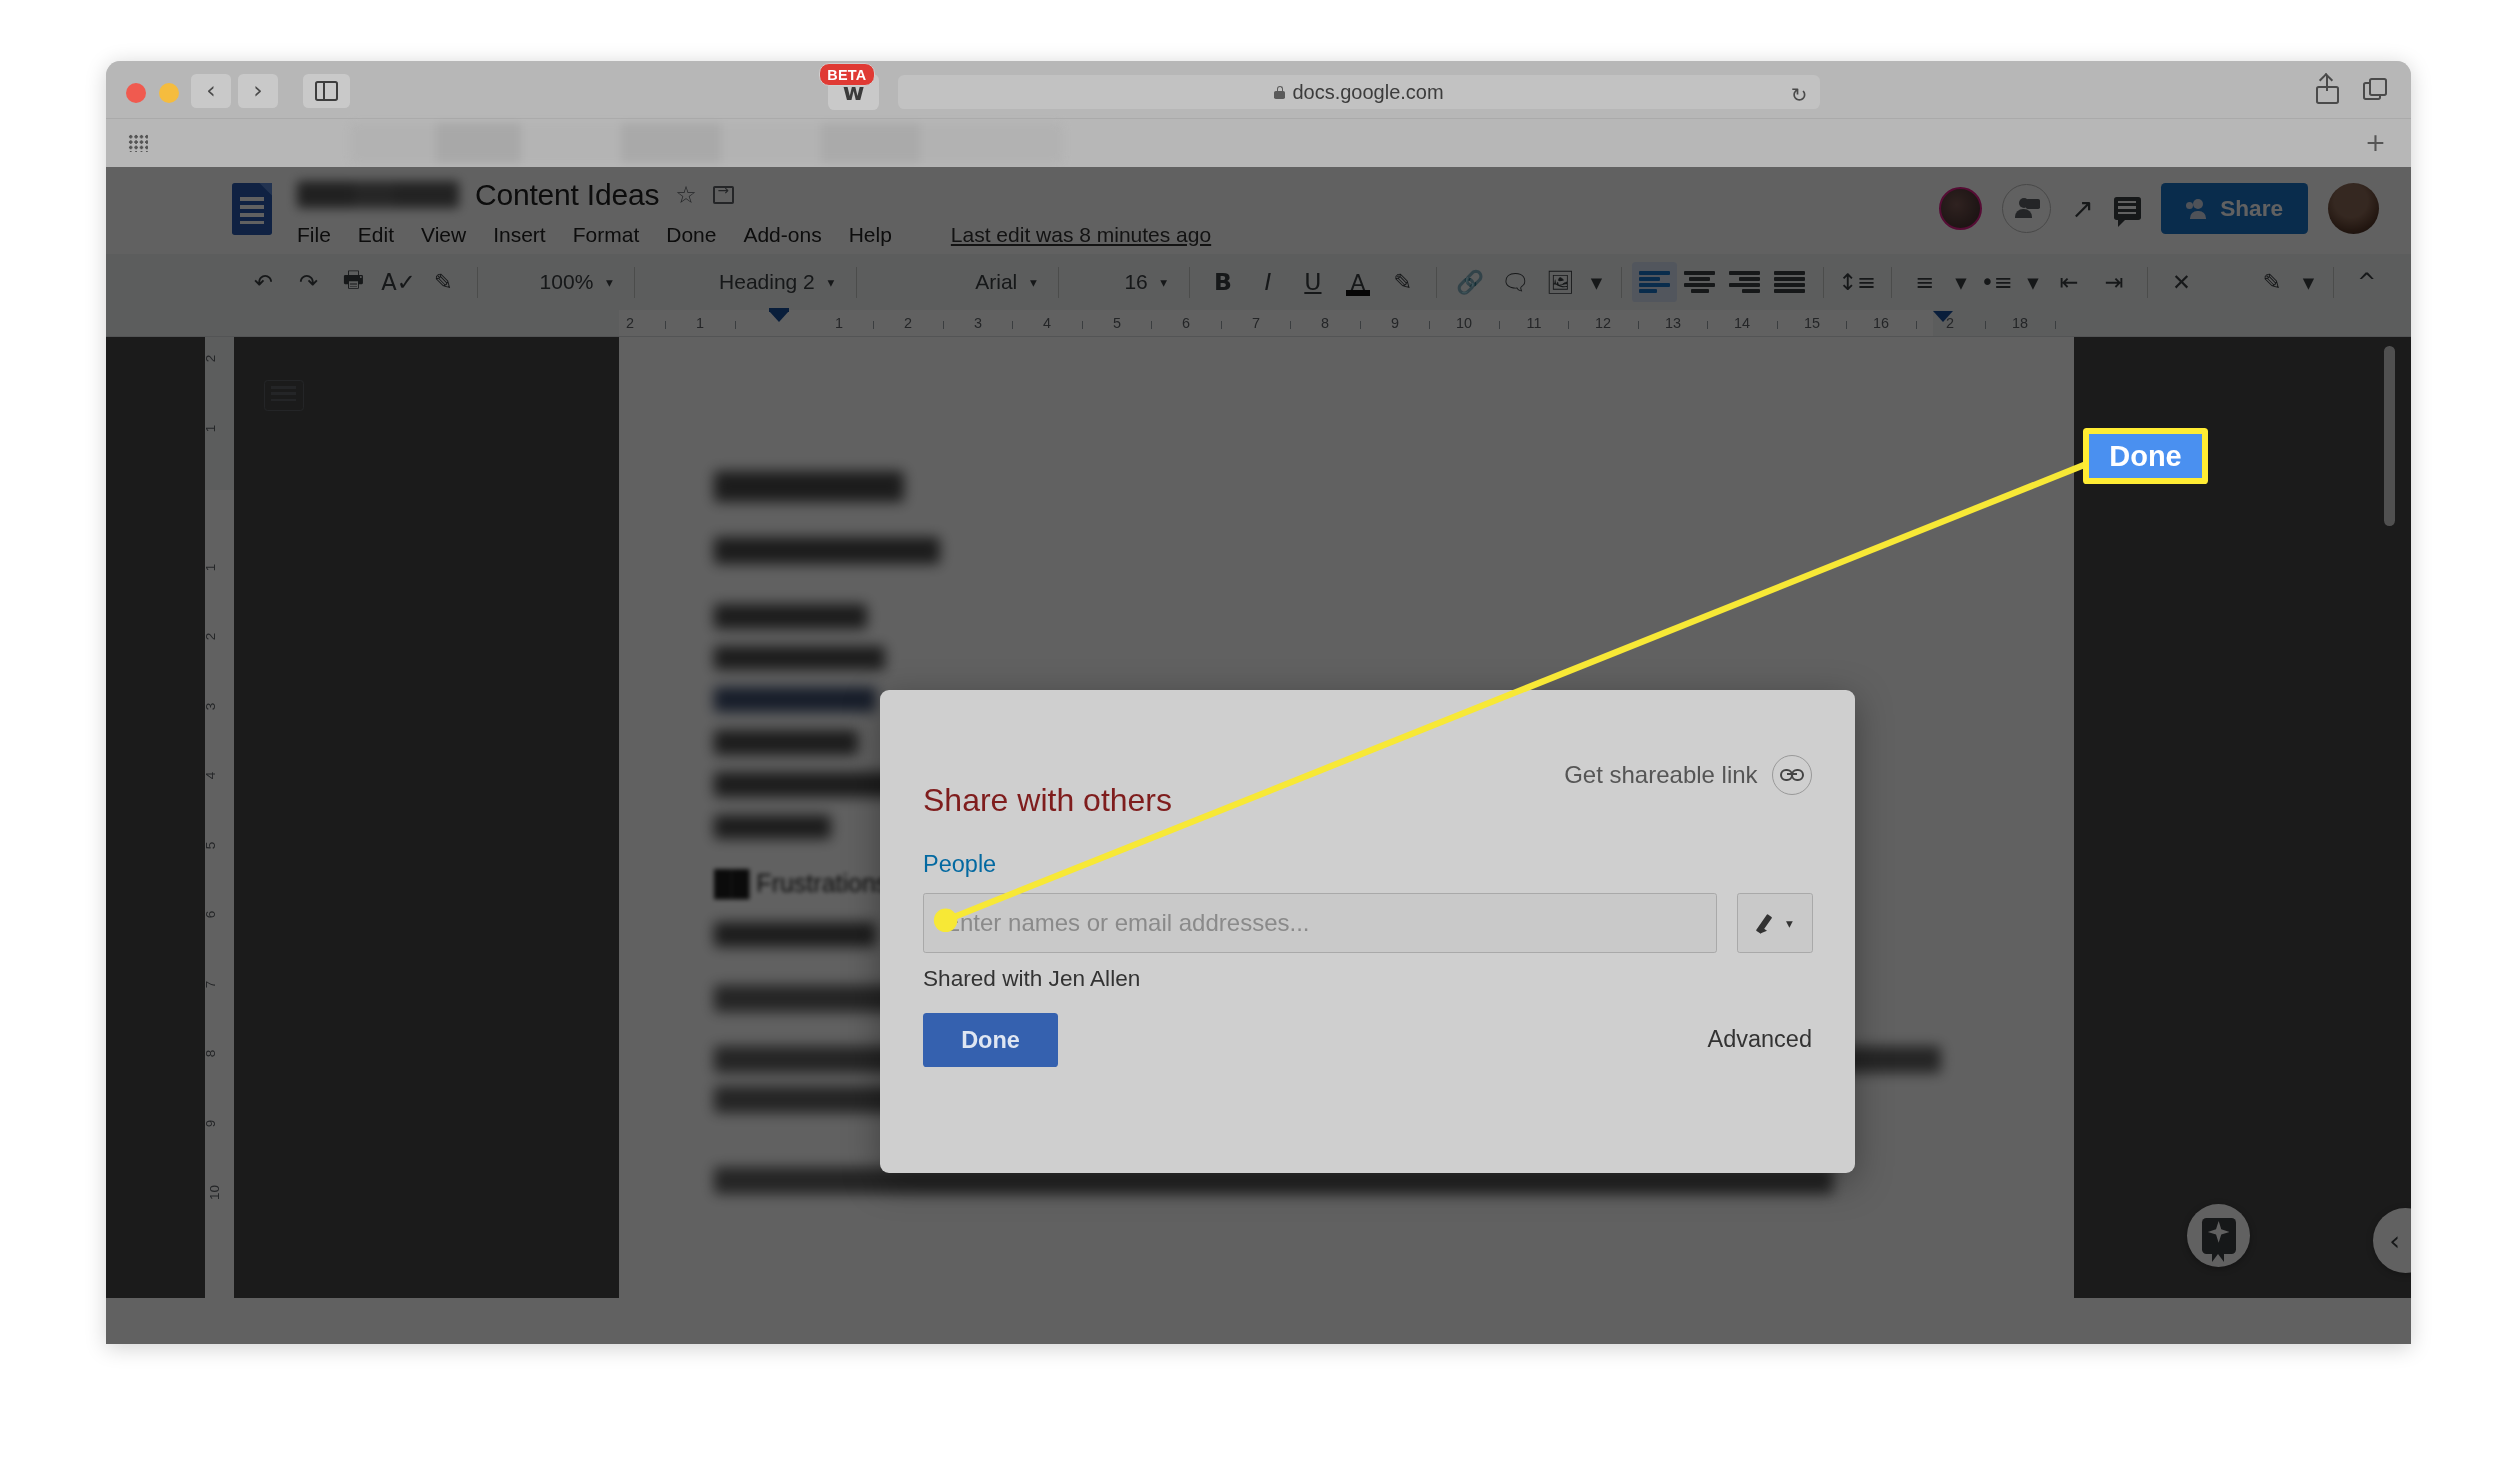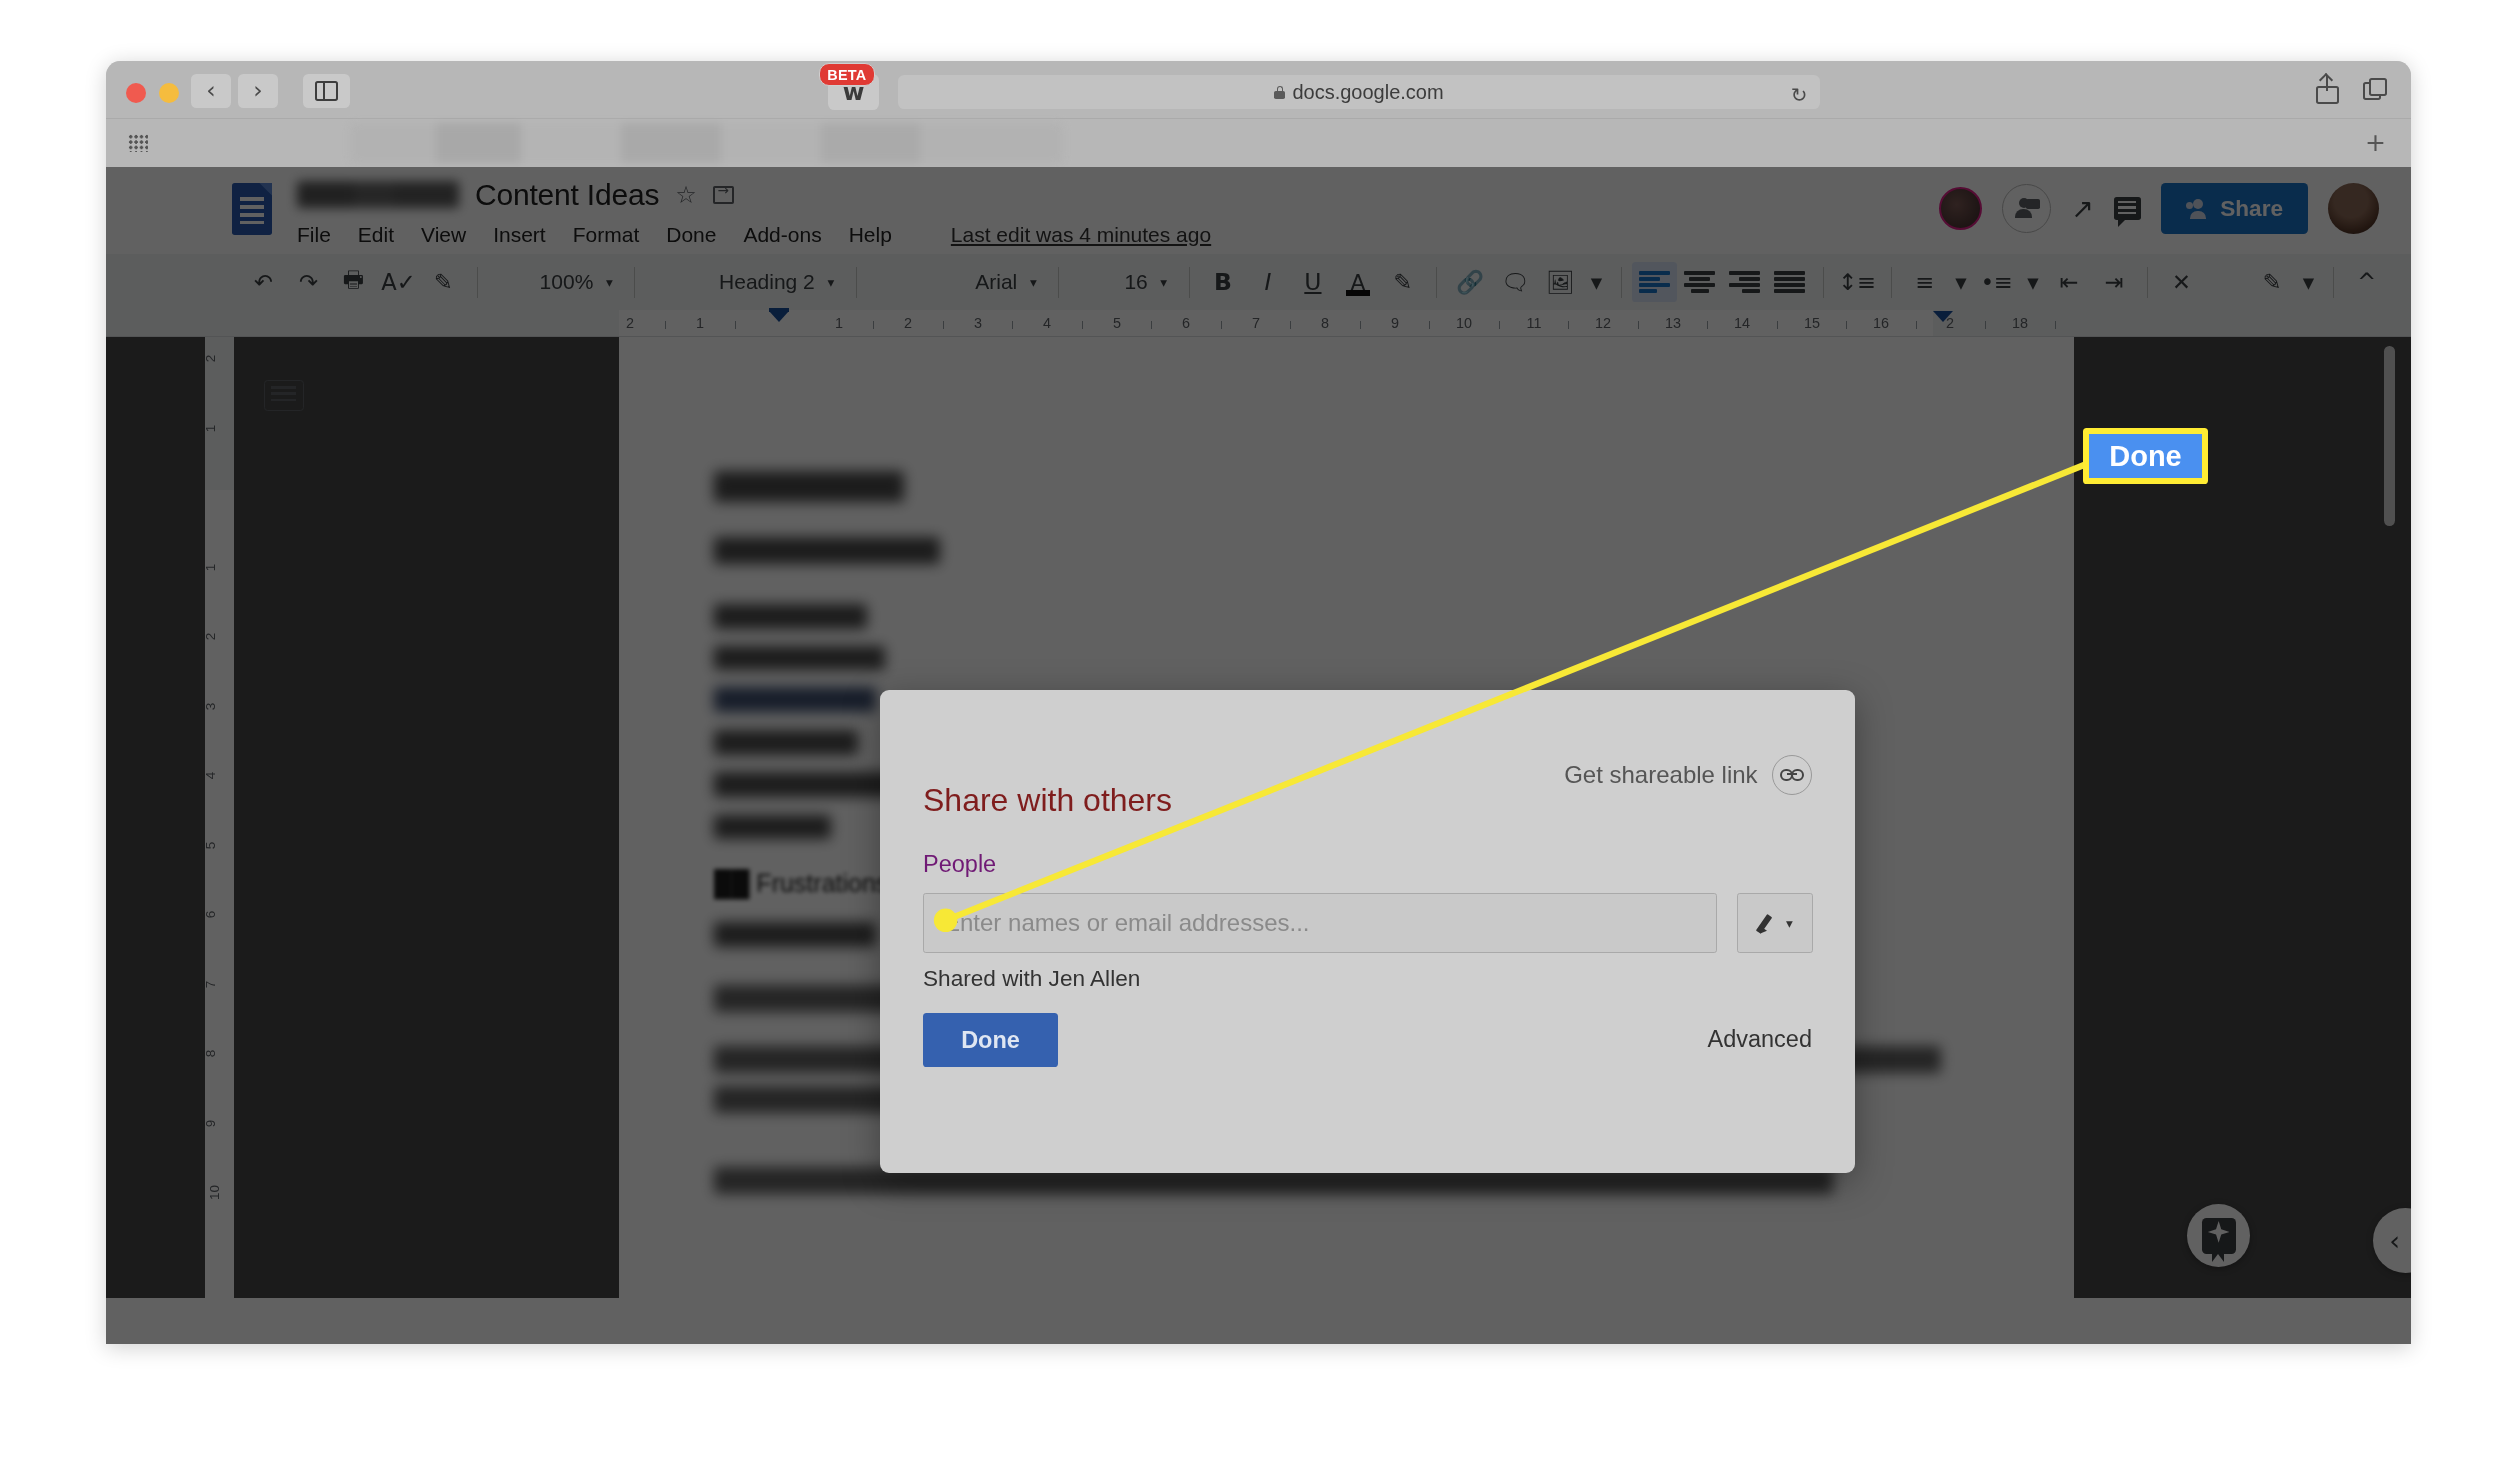--- a/index.html
+++ b/index.html
@@ -203,21 +203,21 @@
   .modal-title{ position:absolute; left:43px; top:56px; font-size:32px; color:#7f1d1d;margin-top:36px; }
   .get-link{ position:absolute; right:43px; top:65px; display:flex; align-items:center; gap:14.4px;}
   .get-link .lbl{ font-size:24px; color:#555; }
   .link-circle{ width:40px;height:40px;border-radius:50%;border:1.4px solid #999;display:flex;align-items:center;justify-content:center;}
   .link-glyph{ width:23.5px;height:12.6px;position:relative;}
   .link-glyph i{position:absolute;top:0;width:12.6px;height:12.6px;border:2.3px solid #444;border-radius:6.3px;}
   .link-glyph i:nth-child(1){left:0;}
   .link-glyph i:nth-child(2){right:0;}
   .link-glyph i:nth-child(3){left:6.3px;top:4.5px;width:10.8px;height:0;border:none;border-top:2.3px solid #444;border-radius:0;}
 
-  .people-label{ position:absolute; left:43px; top:161px; font-size:23.5px; color:#701a75; }
+  .people-label{ position:absolute; left:43px; top:161px; font-size:23.5px; color:#0369a1; }
   .people-input{
     position:absolute; left:43px; top:203px; width:794px; height:60px;
     background:#c9c9c9; border:0.9px solid #a9a9a9; border-radius:2.7px;
     display:flex; align-items:center; padding-left:20px;
   }
   .people-input .ph{ font-size:24px; color:#8a8a8a; }
   .pencil-btn{
     position:absolute; left:857px; top:203px; width:76px; height:60px;
     background:#c9c9c9; border:0.9px solid #a9a9a9; border-radius:2.7px;
     display:flex; align-items:center; justify-content:center; gap:7.2px;
@@ -310,21 +310,21 @@
         </div>
         <div class="menu-row">
           <div class="menu-item">File</div>
           <div class="menu-item">Edit</div>
           <div class="menu-item">View</div>
           <div class="menu-item">Insert</div>
           <div class="menu-item">Format</div>
           <div class="menu-item">Done</div>
           <div class="menu-item">Add-ons</div>
           <div class="menu-item">Help</div>
-          <div class="lastedit">Last edit was 4 minutes ago</div>
+          <div class="lastedit">Last edit was 8 minutes ago</div>
         </div>
 
         <div class="hdr-right">
           <div class="ava pink"></div>
           <div class="chip-ring">
             <span class="person-ico">
                 <i class="h"></i>
                 <i class="b"></i>
                 <i class="bub"></i>
               </span>

